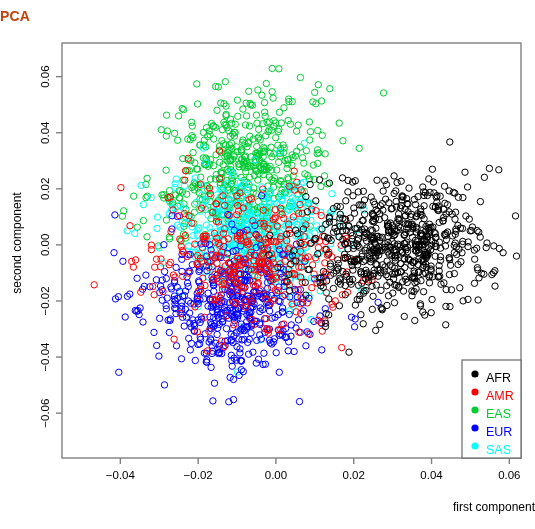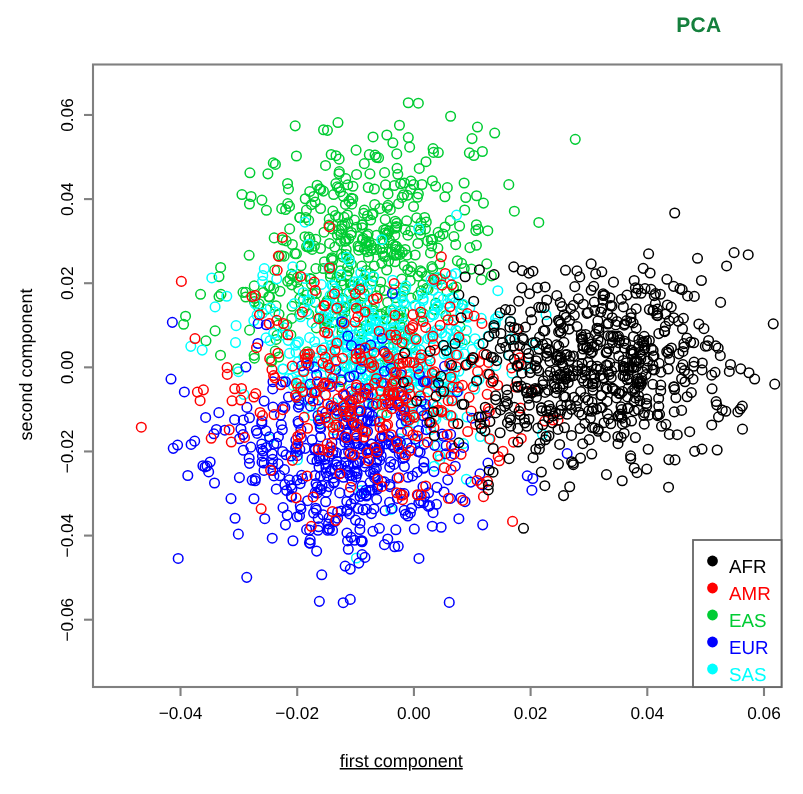--- a/index.html
+++ b/index.html
@@ -18,35 +18,34 @@
     position: absolute;
     left: 0; top: 0;
     width: 535px;
     height: 529px;
   }
   .plot-title {
     position: absolute;
     left: 0;
     top: 8px;
     width: 481px;
-    text-align: right;
+    text-align: left;
     font-size: 14px;
     font-weight: bold;
-    color: #15803d;
+    color: #c2410c;
     letter-spacing: 0.2px;
   }
   .xlabel {
     position: absolute;
     left: 0;
     top: 500px;
     width: 535px;
-    text-align: center;
+    text-align: right;
     font-size: 12px;
     color: #000000;
-    text-decoration: underline;
   }
   .ylabel {
     position: absolute;
     left: -83px;
     top: 236px;
     width: 200px;
     text-align: center;
     font-size: 12px;
     color: #000000;
     transform: rotate(-90deg);

